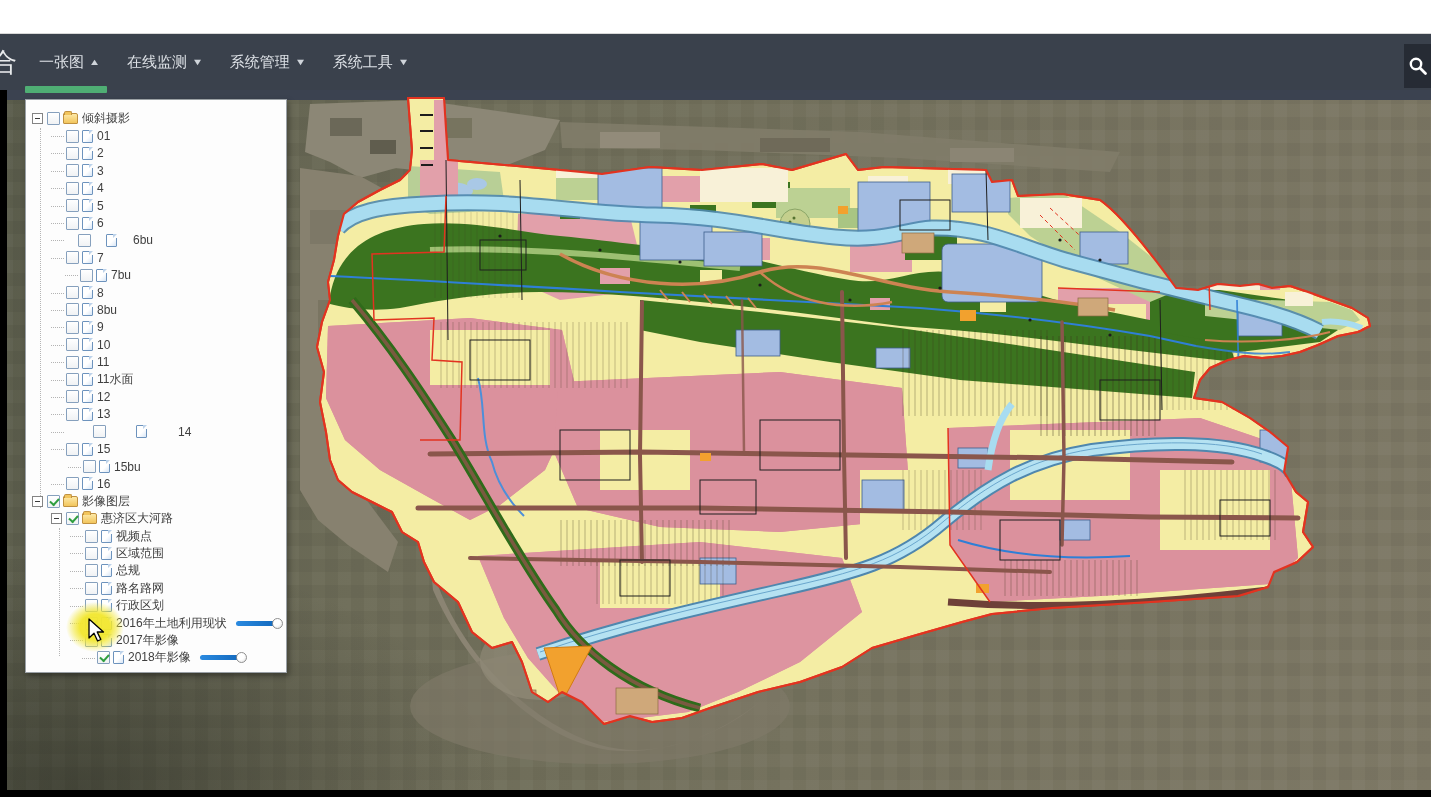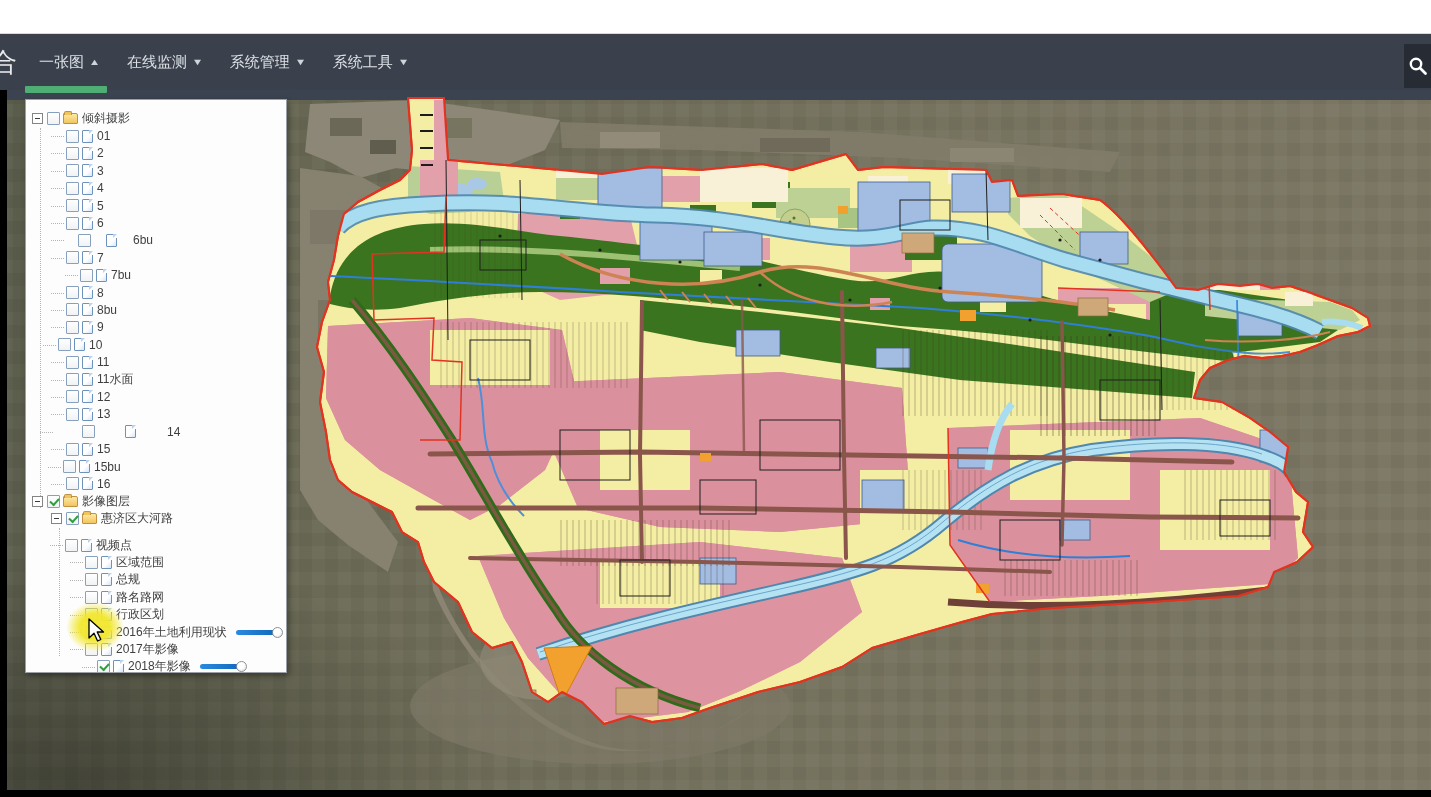--- a/index.html
+++ b/index.html
@@ -432,21 +432,21 @@
 
       <div class="tree-row" style="padding-left: 25px;">
 
         <span class="cell stub"></span>
         <span class="cell checkbox"></span>
         <span class="cell node-icon icon-file"></span>
         <span class="cell tree-label">9</span>
 
       </div>
 
-      <div class="tree-row" style="padding-left: 17px;">
+      <div class="tree-row" style="padding-left: 25px;">
 
         <span class="cell stub"></span>
         <span class="cell checkbox"></span>
         <span class="cell node-icon icon-file"></span>
         <span class="cell tree-label">10</span>
 
       </div>
 
       <div class="tree-row" style="padding-left: 25px;">
 
@@ -477,39 +477,39 @@
 
       <div class="tree-row" style="padding-left: 25px;">
 
         <span class="cell stub"></span>
         <span class="cell checkbox"></span>
         <span class="cell node-icon icon-file"></span>
         <span class="cell tree-label">13</span>
 
       </div>
 
-      <div class="tree-row" style="padding-left: 14px; gap: 27px;">
+      <div class="tree-row" style="padding-left: 25px; gap: 27px;">
 
         <span class="cell stub"></span>
         <span class="cell checkbox"></span>
         <span class="cell node-icon icon-file"></span>
         <span class="cell tree-label">14</span>
 
       </div>
 
       <div class="tree-row" style="padding-left: 25px;">
 
         <span class="cell stub"></span>
         <span class="cell checkbox"></span>
         <span class="cell node-icon icon-file"></span>
         <span class="cell tree-label">15</span>
 
       </div>
 
-      <div class="tree-row" style="padding-left: 22px;">
+      <div class="tree-row" style="padding-left: 42px;">
 
         <span class="cell stub"></span>
         <span class="cell checkbox"></span>
         <span class="cell node-icon icon-file"></span>
         <span class="cell tree-label">15bu</span>
 
       </div>
 
       <div class="tree-row" style="padding-left: 25px;">
 
@@ -531,21 +531,21 @@
 
       <div class="tree-row" style="padding-left: 25px;">
         <span class="cell expander"></span>
 
         <span class="cell checkbox checked"></span>
         <span class="cell node-icon icon-folder"></span>
         <span class="cell tree-label">惠济区大河路</span>
 
       </div>
 
-      <div class="tree-row" style="padding-left: 24px; margin-top: 9px;">
+      <div class="tree-row" style="padding-left: 44px;">
 
         <span class="cell stub"></span>
         <span class="cell checkbox"></span>
         <span class="cell node-icon icon-file"></span>
         <span class="cell tree-label">视频点</span>
 
       </div>
 
       <div class="tree-row" style="padding-left: 44px;">
 

